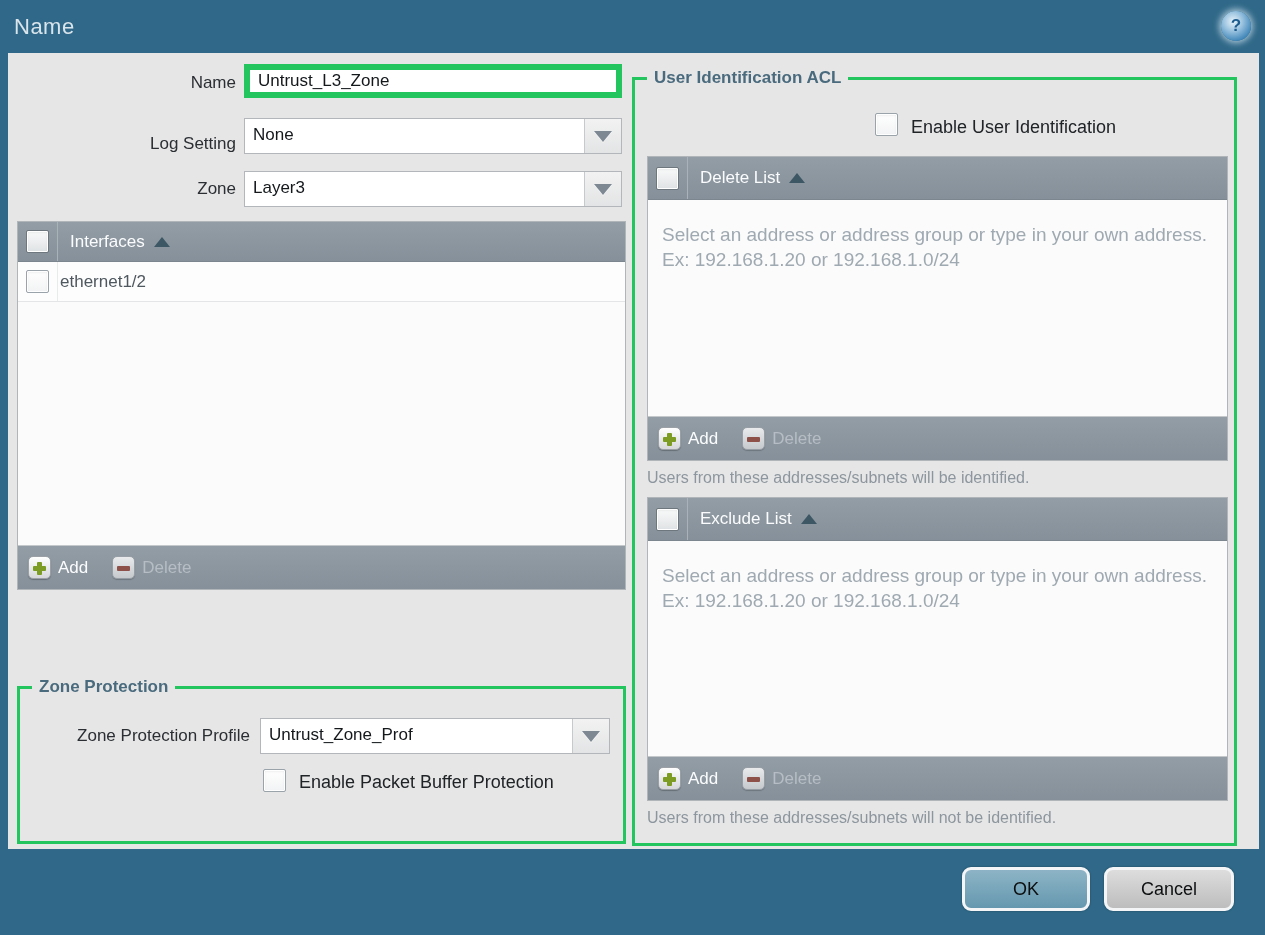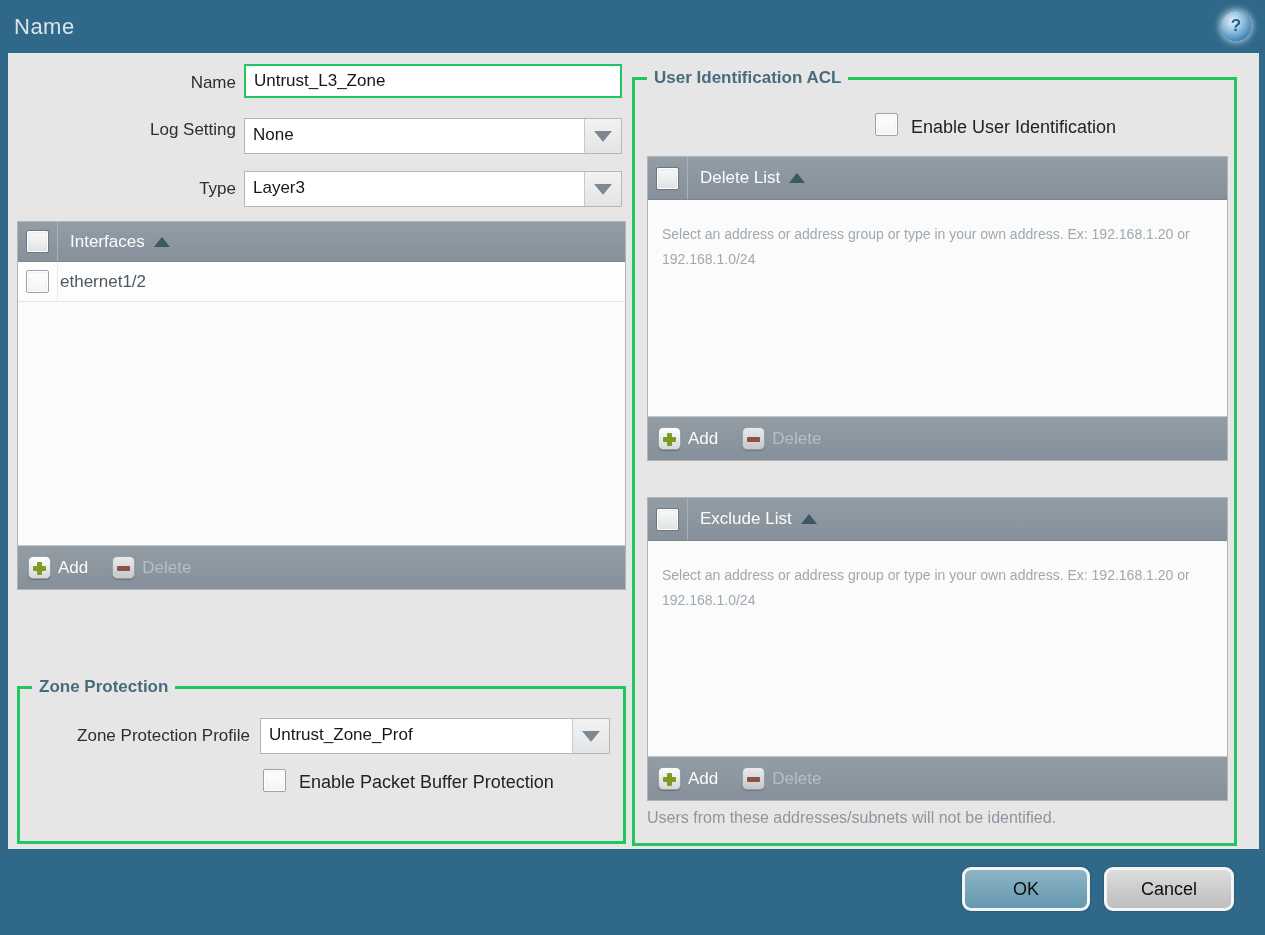--- a/index.html
+++ b/index.html
@@ -25,21 +25,21 @@
 
   .panel {
     position:absolute; left:8px; top:53px; width:1251px; height:796px;
     background:#e6e6e6;
   }
 
   .field-label {
     position:absolute; font-size:17px; color:#2b2f33; text-align:right; width:228px; left:0;
   }
   .text-input {
-    position:absolute; border:2px solid #22c55e; background:#fff;
+    position:absolute; border:6px solid #22c55e; background:#fff;
     font-family:"Liberation Sans", sans-serif;
     font-size:17px; color:#14181b; padding:0 8px; outline:none;
   }
   .dropdown {
     position:absolute; border:1px solid #b3b7bb; background:#fff;
     display:flex; align-items:stretch;
   }
   .dropdown .dd-value {
     flex:1; font-size:17px; color:#14181b; padding:6px 8px 0 8px; white-space:nowrap; overflow:hidden;
   }
@@ -73,21 +73,21 @@
     border-bottom:10px solid #3d5765;
   }
   .grid-body { position:relative; background:#fbfbfb; }
   .grid-row {
     display:flex; align-items:center; height:40px; background:#fdfdfd;
     border-bottom:1px solid #e3e5e7;
   }
   .grid-row .row-text { font-size:17px; color:#4f585f; margin-left:2px; }
   .placeholder {
     position:absolute; left:14px; top:22px; width:545px;
-    font-size:14px; line-height:25px; color:#9fa9b1;
+    font-size:19px; line-height:25px; color:#9fa9b1;
   }
 
   .checkbox {
     width:23px; height:23px; border:1px solid #9aa2aa; border-radius:2px;
     background:linear-gradient(#ffffff,#f2f3f4);
     box-shadow:inset 0 0 0 1px #fff, inset 0 1px 3px rgba(0,0,0,.12);
     cursor:pointer;
   }
   .checkbox.hdr {
     background:linear-gradient(#fafbfb,#dfe2e4);
@@ -144,29 +144,29 @@
   <div class="titlebar-title">Name</div>
   <div class="help-icon">
       <span>?</span>
     </div>
 
   <div class="panel">
 
     <div class="field-label" style="top:20px;">Name</div>
     <input class="text-input" style="left: 236px; top: 11px; width: 378px; height: 34px;" value="Untrust_L3_Zone">
 
-    <div class="field-label" style="top:67px;">Log Setting</div>
+    <div class="field-label" style="top:81px;">Log Setting</div>
     <div class="dropdown" style="left:236px; top:65px; width:378px; height:36px;">
       <div class="dd-value">None</div>
       <div class="dd-btn">
         <span class="tri-down"></span>
       </div>
     </div>
 
-    <div class="field-label" style="top:126px;">Type</div>
+    <div class="field-label" style="top:126px;">Zone</div>
     <div class="dropdown" style="left:236px; top:118px; width:378px; height:36px;gap:28px;">
       <div class="dd-value">Layer3</div>
       <div class="dd-btn">
         <span class="tri-down"></span>
       </div>
     </div>
 
     <div class="grid" style="left:9px; top:168px; width:609px;">
       <div class="grid-header" style="height:40px;">
         <div class="cb-cell">
@@ -233,20 +233,21 @@
               <span class="icon-btn add"></span>
               <span class="tool-label">Add</span>
             </div>
             <div class="tool-btn disabled">
               <span class="icon-btn del"></span>
               <span class="tool-label">Delete</span>
             </div>
           </div>
         </div>
       </div>
+      <div class="caption" style="left:12px; top:389px;">Users from these addresses/subnets will be identified.</div>
 
       <div class="grid" style="left:12px; top:417px; width:581px;">
         <div class="grid-header" style="height:43px;">
           <div class="cb-cell">
             <span class="checkbox hdr"></span>
           </div>
           <span class="hdr-label">Exclude List</span>
           <span class="tri-up"></span>
         </div>
         <div class="grid-body" style="height:215px;">

